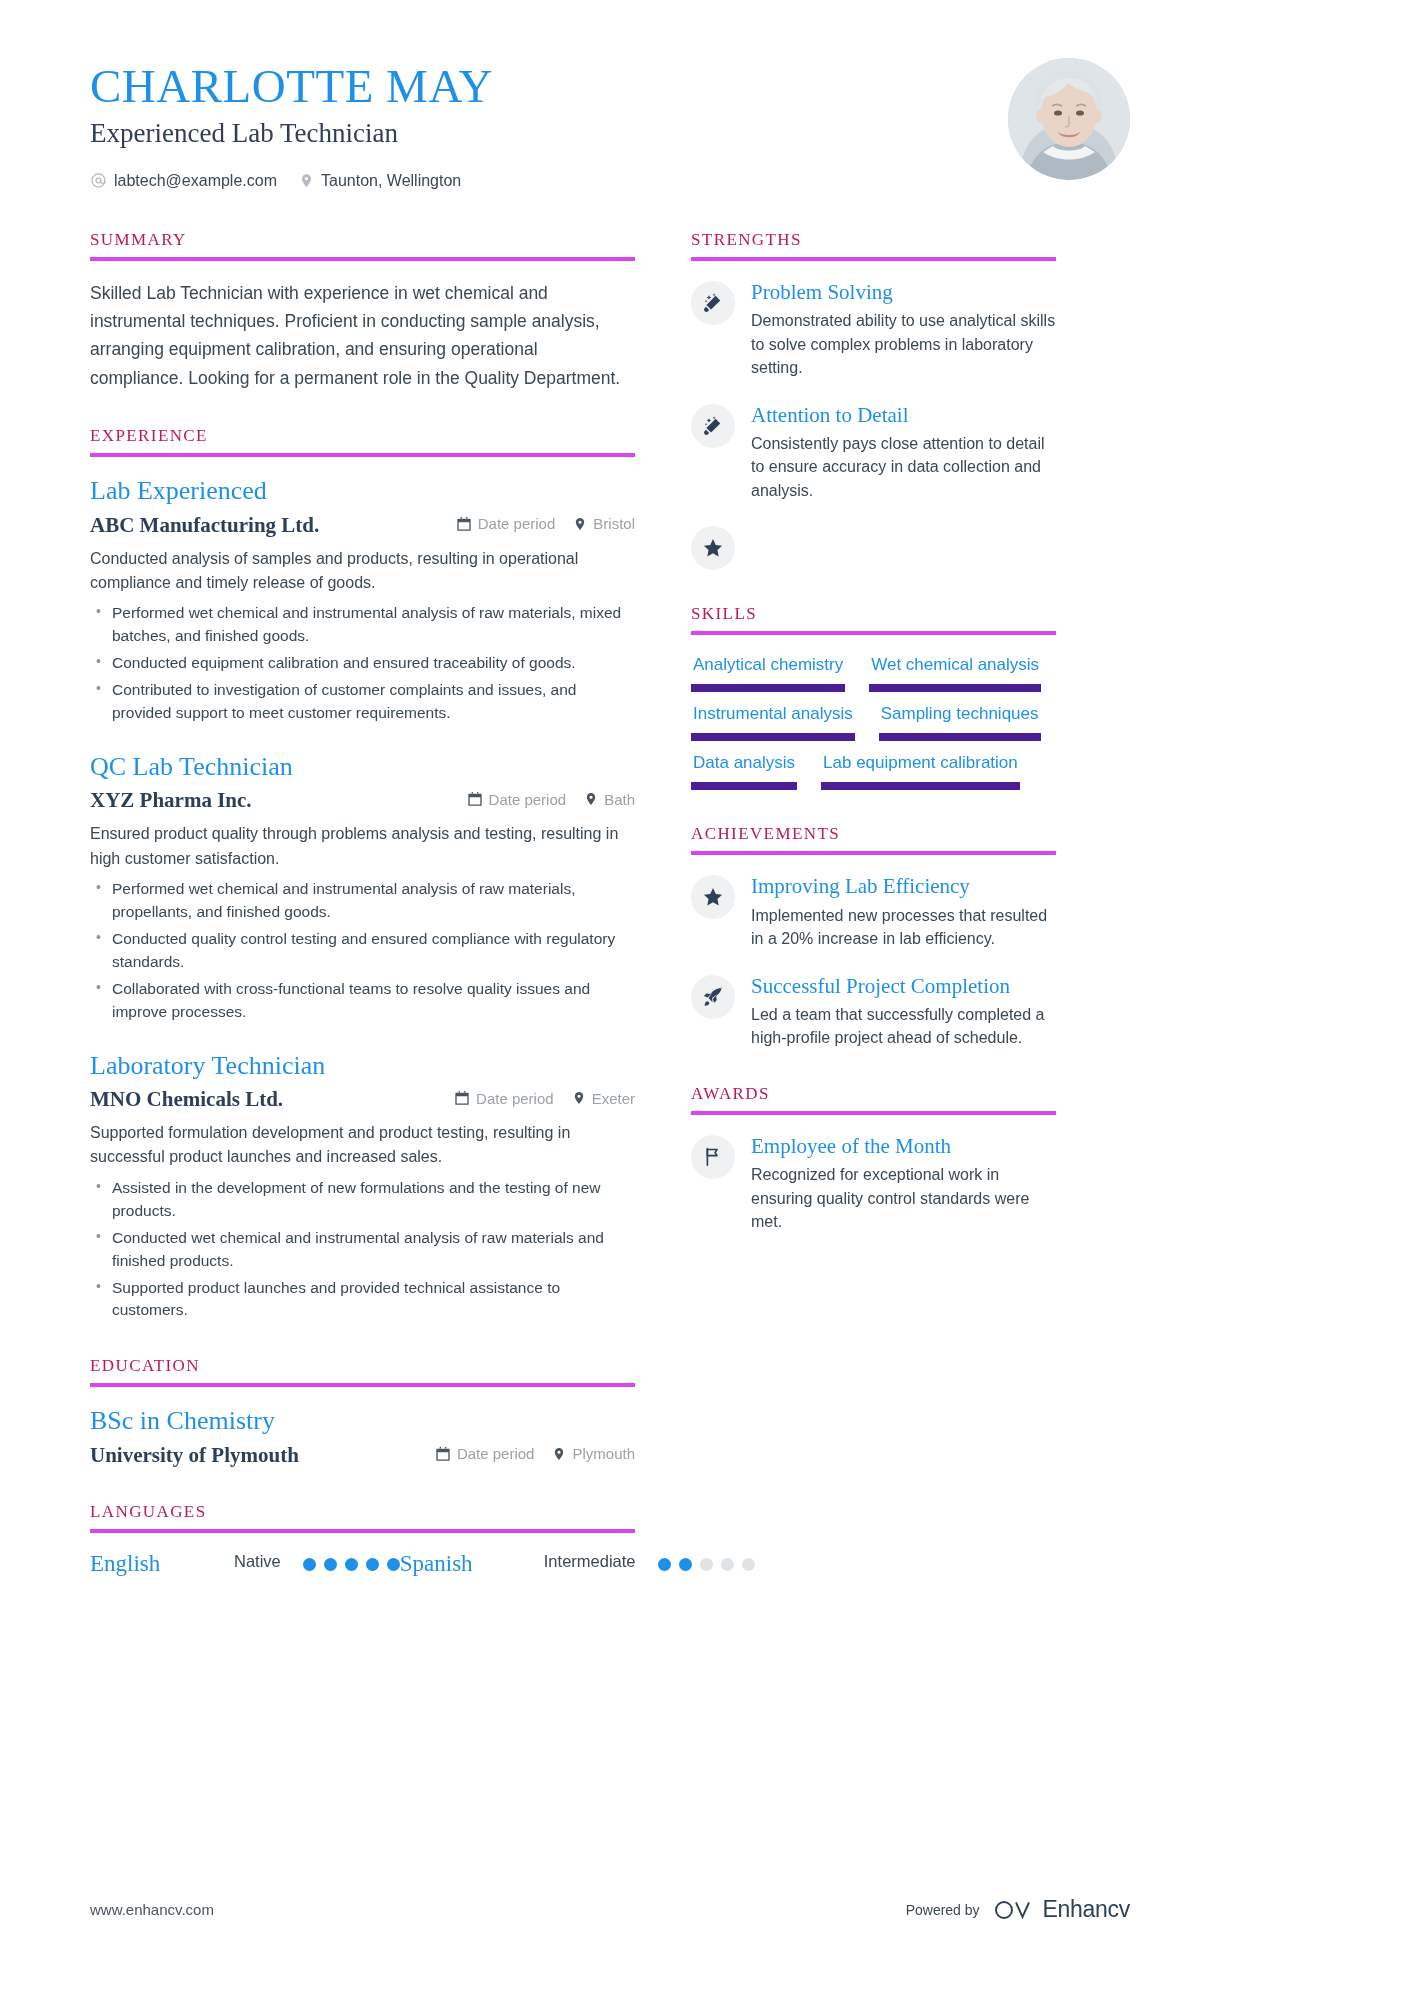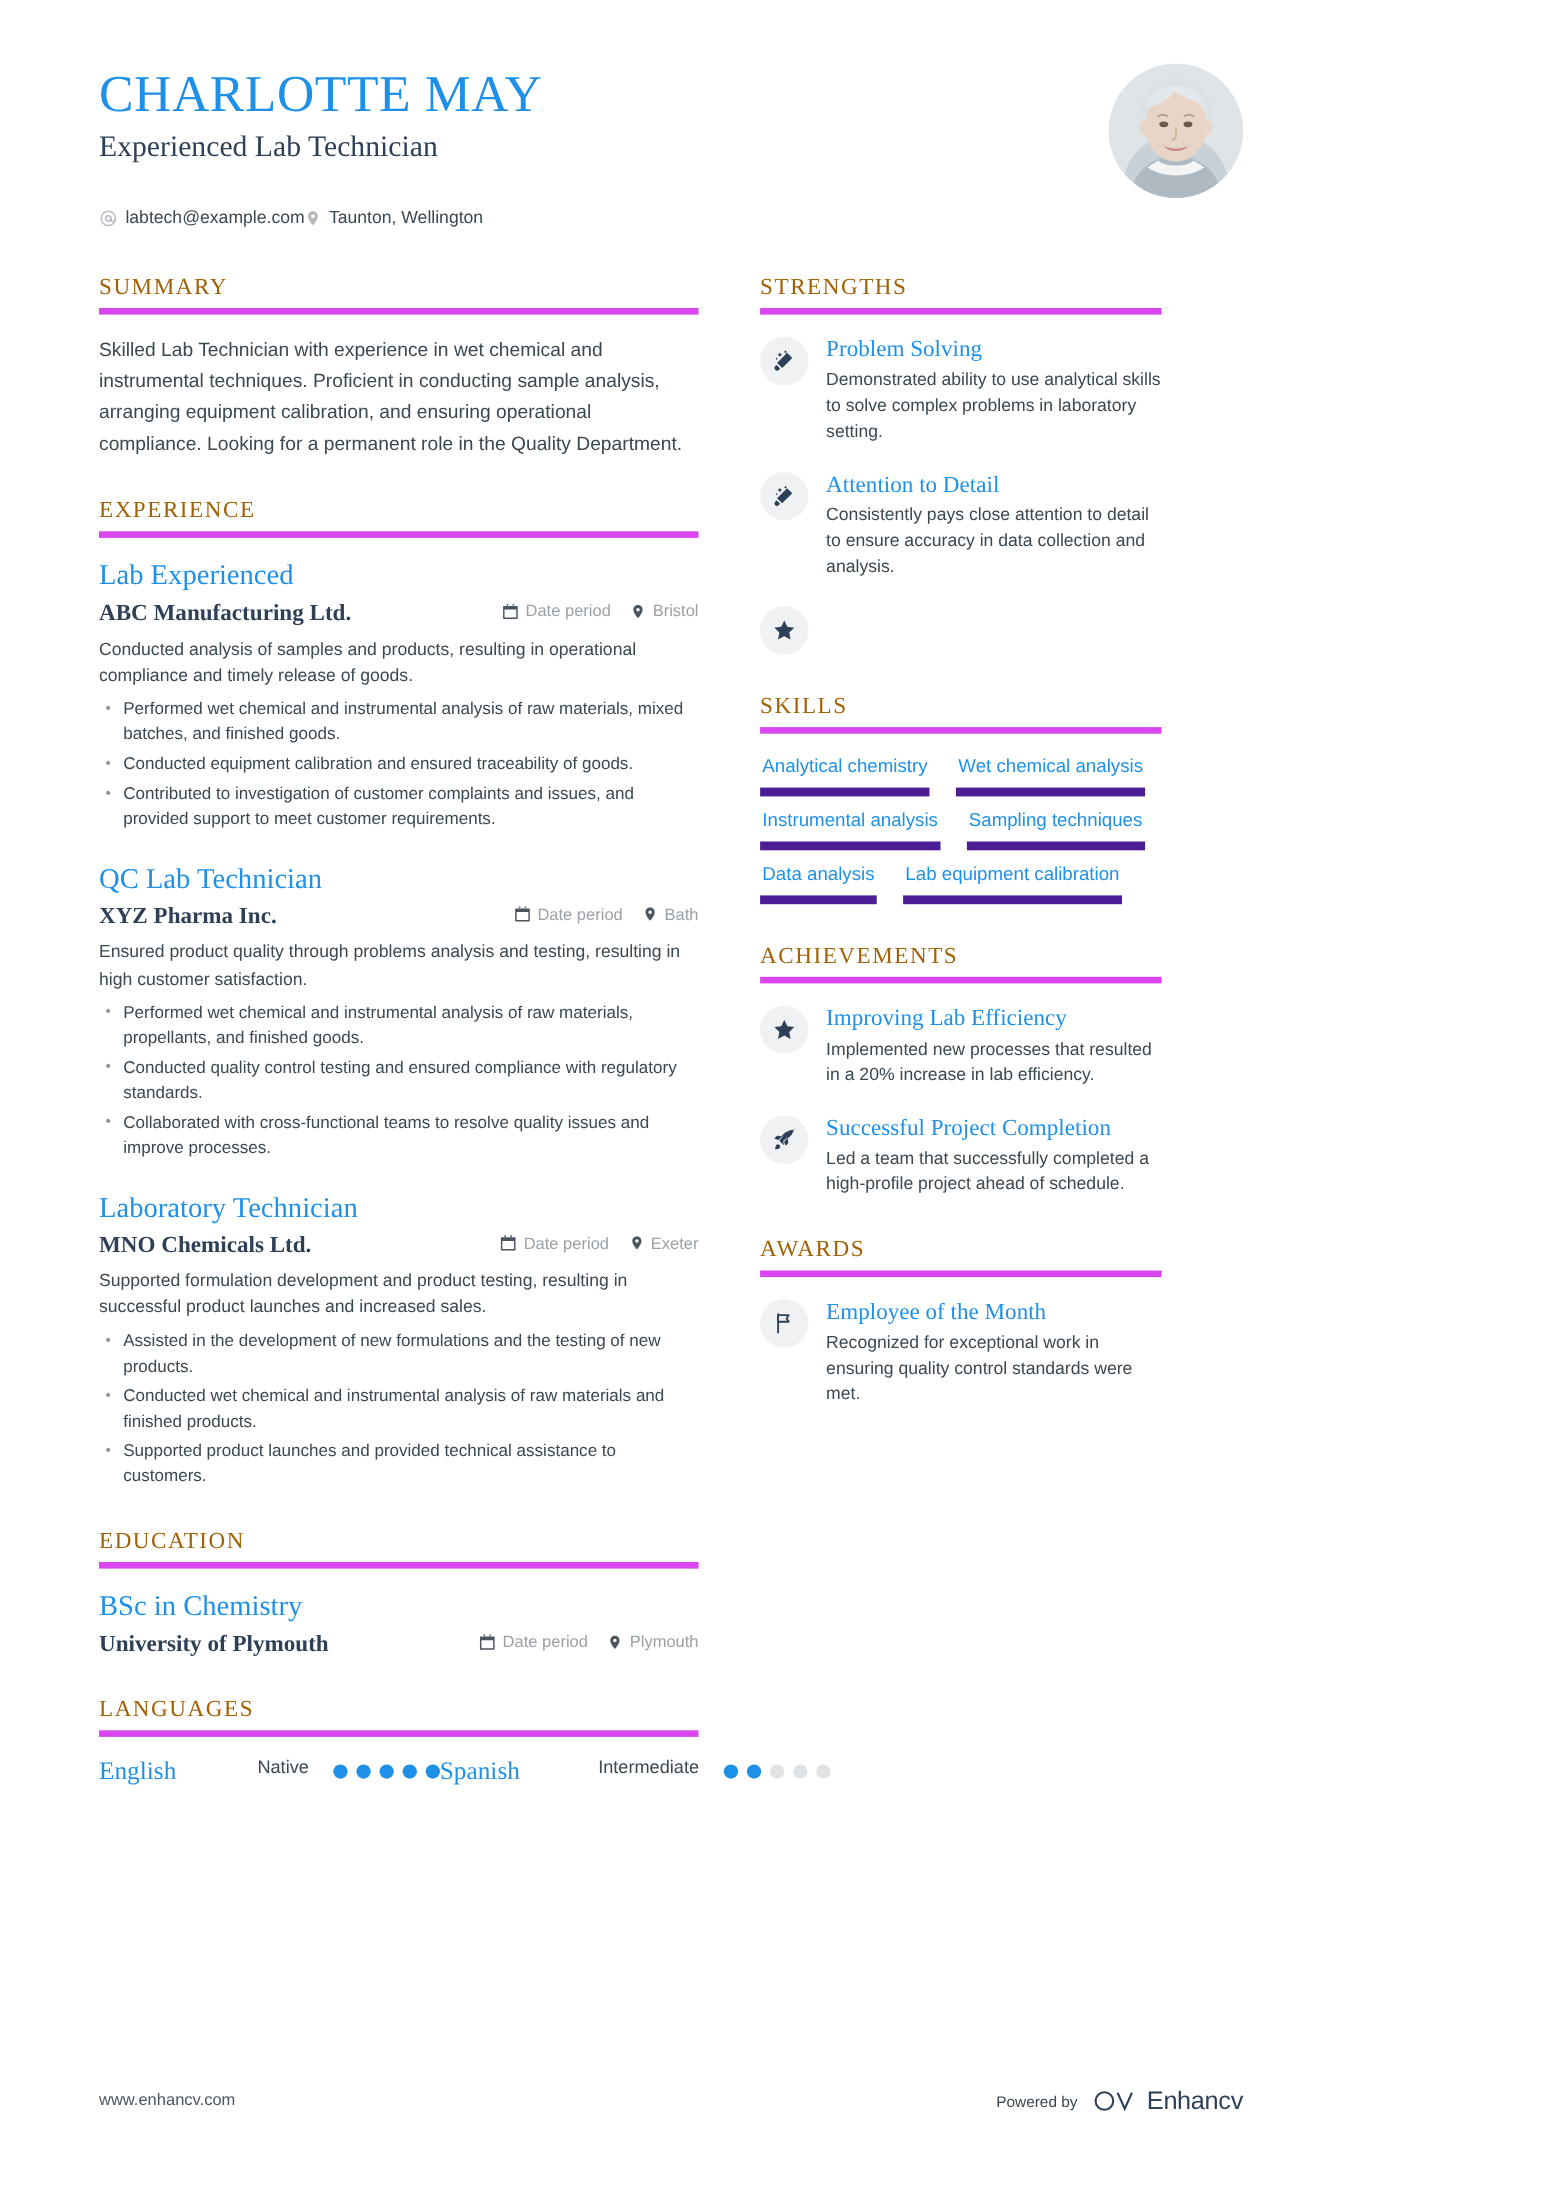--- a/index.html
+++ b/index.html
@@ -17,41 +17,41 @@
   .hdr-left { padding-top: 10px; }
   .name {
     font-family: "Liberation Serif", serif;
     font-size: 47px; letter-spacing: 0.5px;
     color: #1E90E7; font-weight: normal; line-height: 1.05;
   }
   .job-title {
     font-family: "Liberation Serif", serif;
     font-size: 27px; color: #2E4057; margin-top: 6px; line-height: 1.2;
   }
-  .contact-row { display: flex; align-items: center; margin-top: 40px; font-size: 16px; color: #3a4852; }
+  .contact-row { display: flex; align-items: center; gap: 22px; margin-top: 22px; font-size: 16px; color: #3a4852; }
   .contact-item { display: flex; align-items: center; gap: 7px; }
   .ico { display: inline-flex; align-items: center; justify-content: center; color: #b4bac0; flex: none; }
   .avatar {
     width: 122px; height: 122px; border-radius: 50%;
     overflow: hidden; flex: none; margin-top: 6px;
     background: #cfd6dc; position: relative;
   }
   .avatar svg { display: block; width: 100%; height: 100%; }
 
   
   .cols { display: flex; gap: 56px; margin-top: 40px; }
   .col-left { width: 545px; flex: none; }
   .col-right { width: 365px; flex: none; padding-top: 0px; }
 
   
   .sec-title {
     font-family: "Liberation Serif", serif;
-    font-size: 21px; letter-spacing: 1.4px;
-    color: #a16207; text-transform: uppercase;
-    padding-bottom: 7px; border-bottom: 6px solid #d946ef;
+    font-size: 17px; letter-spacing: 1.4px;
+    color: #be185d; text-transform: uppercase;
+    padding-bottom: 7px; border-bottom: 4px solid #d946ef;
   }
   .sec { margin-bottom: 34px; }
   .sec-body { padding-top: 18px; }
 
   
   .summary { font-size: 17.5px; line-height: 1.62; color: #3a4852; }
 
   
   .job { margin-bottom: 26px; }
   .job-role {

